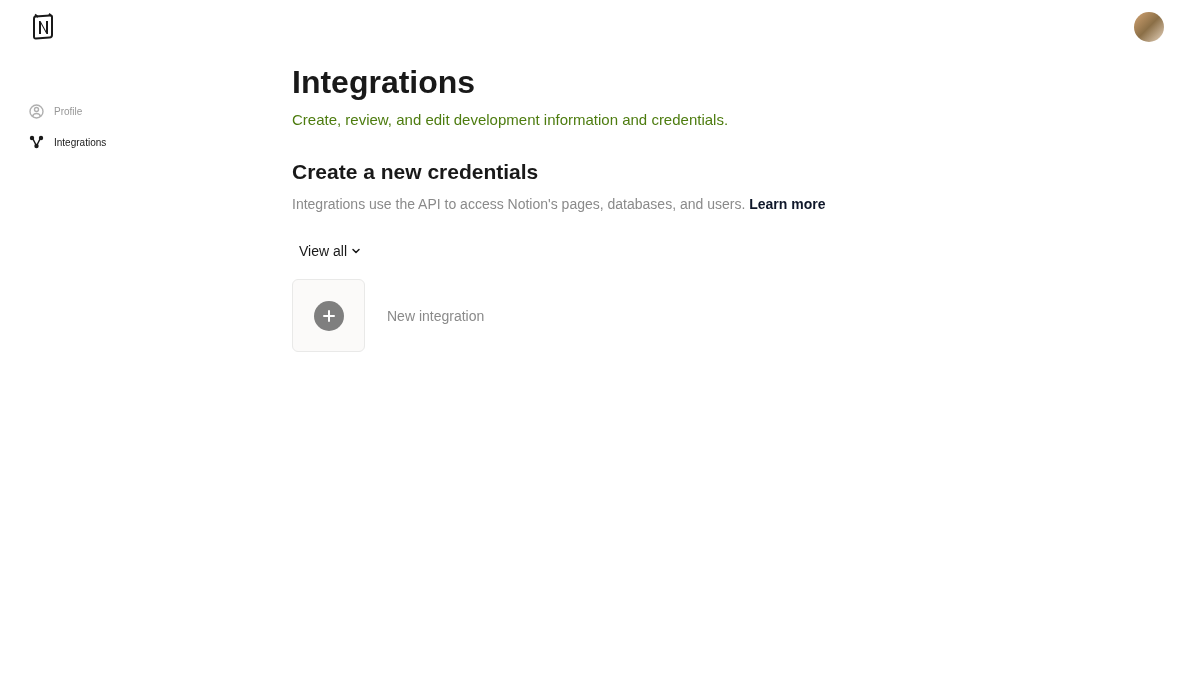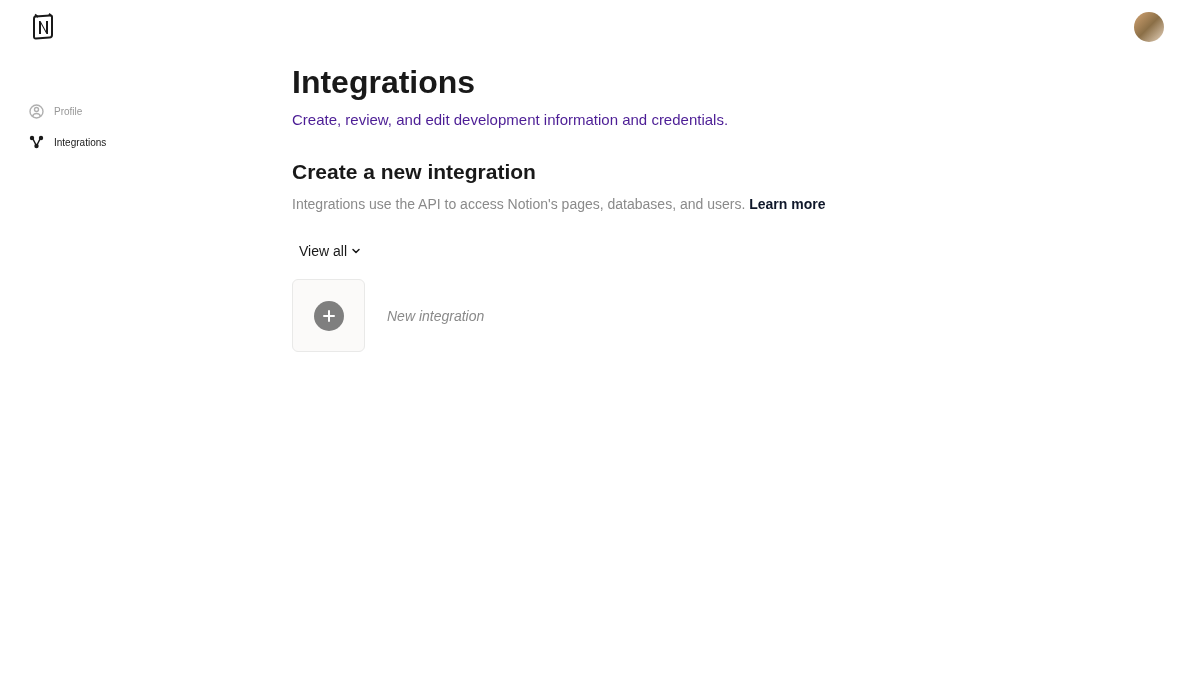--- a/index.html
+++ b/index.html
@@ -75,21 +75,21 @@
       right: 40px;
     }
     .page-title {
       font-size: 32px;
       font-weight: 700;
       color: #191919;
       margin-bottom: 10px;
     }
     .page-subtitle {
       font-size: 15px;
-      color: #4c1d95;
+      color: #4d7c0f;
       font-weight: 500;
       margin-bottom: 32px;
     }
     .section-title {
       font-size: 21px;
       font-weight: 600;
       color: #191919;
       margin-bottom: 12px;
     }
     .section-description {
@@ -137,21 +137,20 @@
       border-radius: 50%;
       background: #7f7f7f;
       display: flex;
       align-items: center;
       justify-content: center;
     }
     .new-integration-label {
       font-size: 14px;
       color: #8a8a8a;
       cursor: pointer;
-      font-style: italic;
     }
   </style>
 </head>
 <body>
 
 <div class="header">
   <div class="logo">
     <svg width="26" height="28" viewBox="0 0 26 28" fill="none">
       <path d="M4.5 3.5L19 2.5C20.5 2.4 21 3 21 4V22C21 23.5 20.5 24.5 18.5 24.6L5 25.5C3.5 25.6 3 25 3 23.5V6C3 4.5 3.5 3.6 4.5 3.5Z" stroke="#191919" stroke-width="2" fill="white"></path>
       <path d="M7 4L4 1.5" stroke="#191919" stroke-width="1.8"></path>
@@ -183,21 +182,21 @@
       </svg>
     </span>
     <span>Integrations</span>
   </div>
 </div>
 
 <div class="main">
   <h1 class="page-title">Integrations</h1>
   <p class="page-subtitle">Create, review, and edit development information and credentials.</p>
   
-  <h2 class="section-title">Create a new integration</h2>
+  <h2 class="section-title">Create a new credentials</h2>
   <p class="section-description">
     <span>Integrations use the API to access Notion's pages, databases, and users. </span><span class="learn-more">Learn more</span>
   </p>
 
   <div class="view-all">
     <span>View all</span>
     <span>
       <svg width="10" height="10" viewBox="0 0 10 10" fill="none">
         <path d="M2 3.5L5 6.5L8 3.5" stroke="#191919" stroke-width="1.5" stroke-linecap="round" stroke-linejoin="round"></path>
       </svg>

